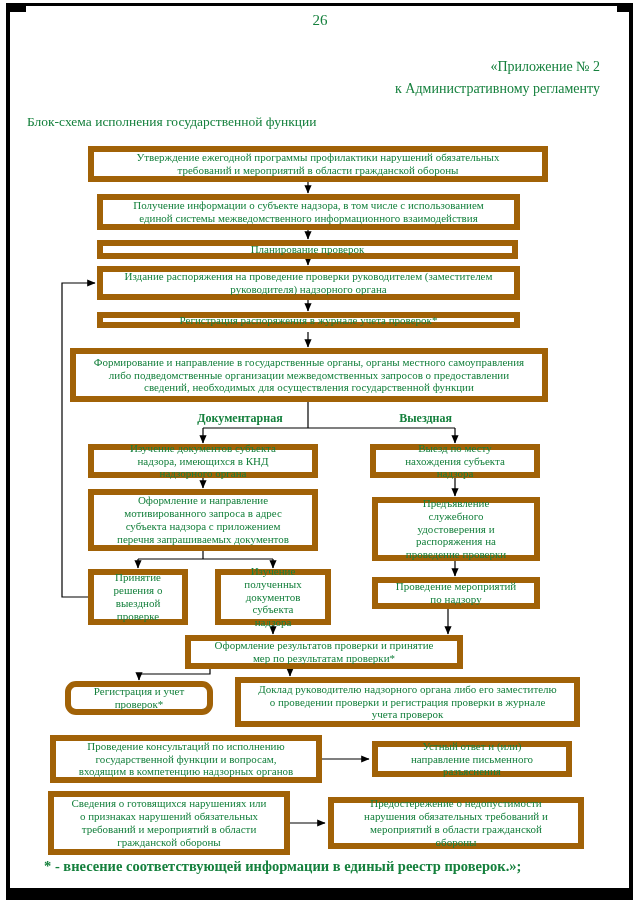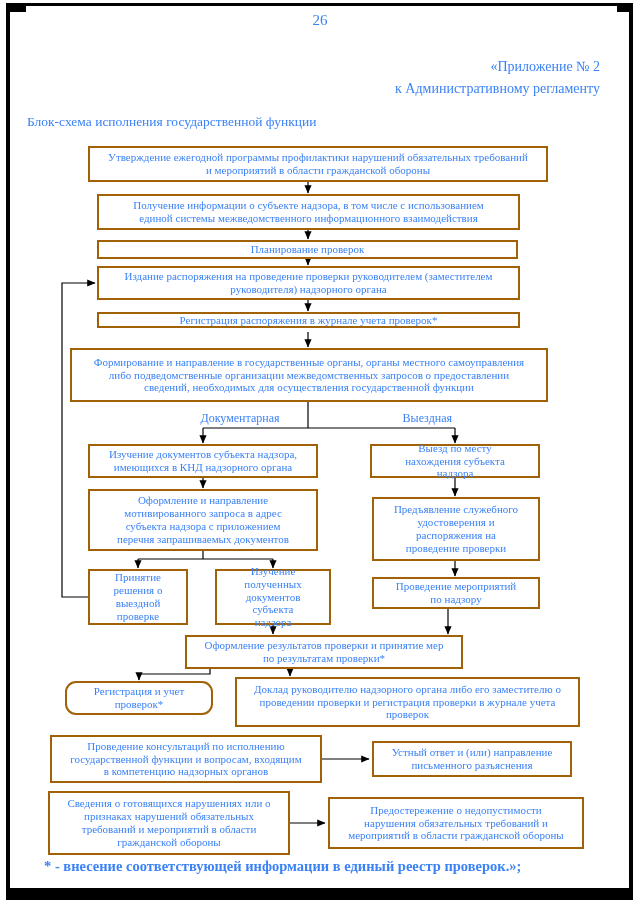--- a/index.html
+++ b/index.html
@@ -1,42 +1,42 @@
 <!DOCTYPE html>
 <html><head>
 <meta charset="utf-8">
 <style>
   html,body { margin:0; padding:0; background:#fff; }
   .page {
     position:relative; width:640px; height:905px; background:#fff;
-    font-family:"Liberation Serif", serif; color:#3b82f6; overflow:hidden;
+    font-family:"Liberation Serif", serif; color:#15803d; overflow:hidden;
   }
   
   .frame {
     position:absolute; left:6px; top:3px; right:7px; bottom:5px;
     border:3px solid #000; border-left-width:4px; border-right-width:4px; border-bottom:none;
     z-index:0;
   }
   .bottom-bar { position:absolute; left:6px; right:7px; bottom:5px; height:12px; background:#000; z-index:0; }
   .corner-tl { position:absolute; left:6px; top:3px; width:20px; height:9px; background:#000; z-index:0; }
   .corner-tr { position:absolute; right:7px; top:3px; width:16px; height:9px; background:#000; z-index:0; }
 
   .page-number { position:absolute; top:12px; left:0; width:100%; text-align:center; font-size:15px; z-index:2; }
   .annex { position:absolute; top:56px; right:40px; text-align:right; font-size:14px; line-height:22px; z-index:2; }
   .title { position:absolute; top:114px; left:0; width:100%; text-align:left; font-size:13.5px; z-index:2;margin-left:27px; }
   .footnote { position:absolute; left:44px; top:858px; font-size:14.5px; font-weight:bold; z-index:2; }
 
   .connectors { position:absolute; left:0; top:0; z-index:1; }
 
   .node {
-    position:absolute; box-sizing:border-box; border:2px solid #a16207; background:#fff;
+    position:absolute; box-sizing:border-box; border:6px solid #a16207; background:#fff;
     display:flex; align-items:center; justify-content:center; text-align:center;
     font-size:11px; line-height:1.18; padding:1px 17px; z-index:2;
   }
-  .branch-label { position:absolute; text-align:center; font-size:12px; background:#fff; z-index:2; }
+  .branch-label { position:absolute; text-align:center; font-size:12px; background:#fff; z-index:2;font-weight:bold; }
 
   .n-approve   { left:88px;  top:146px; width:460px; height:36px; }
   .n-receive   { left:97px;  top:194px; width:423px; height:36px; }
   .n-planning  { left:97px;  top:240px; width:421px; height:19px; }
   .n-order     { left:97px;  top:266px; width:423px; height:34px; }
   .n-regorder  { left:97px;  top:312px; width:423px; height:16px; }
   .n-requests  { left:70px;  top:348px; width:478px; height:54px; }
   .bl-left     { left:185px; top:411px; width:110px; }
   .bl-right    { left:352px; top:411px; width:100px;text-align:right; }
   .n-study     { left:88px;  top:444px; width:230px; height:34px; }

